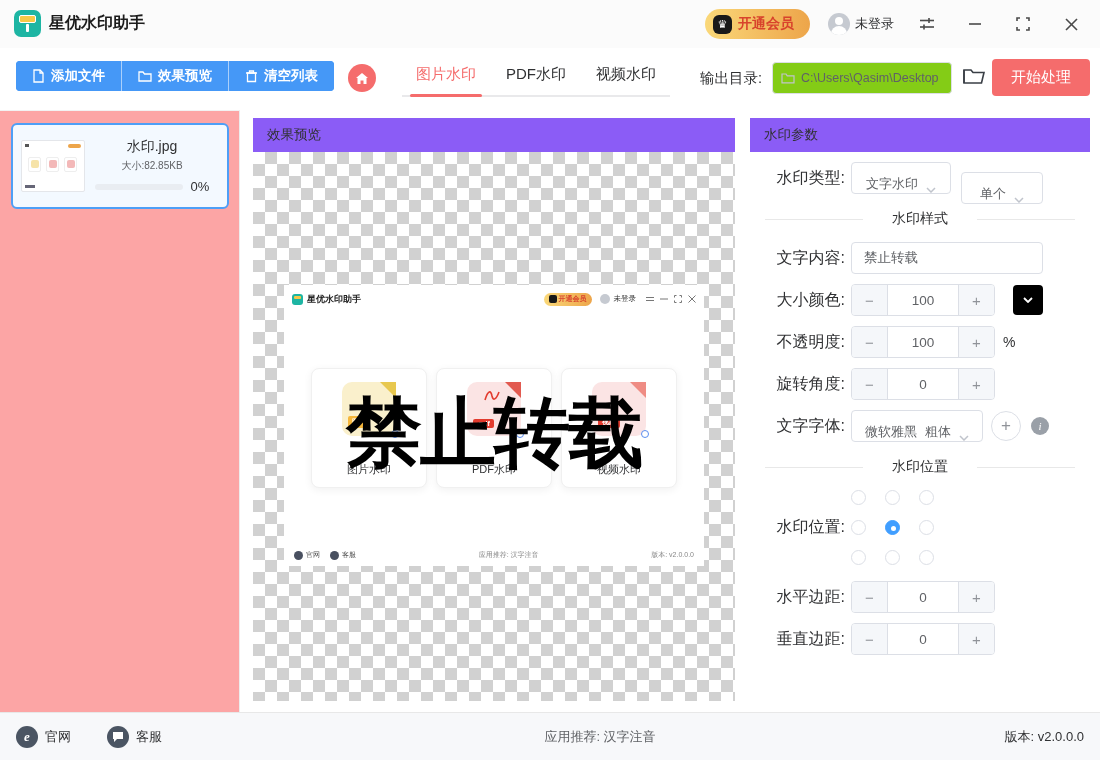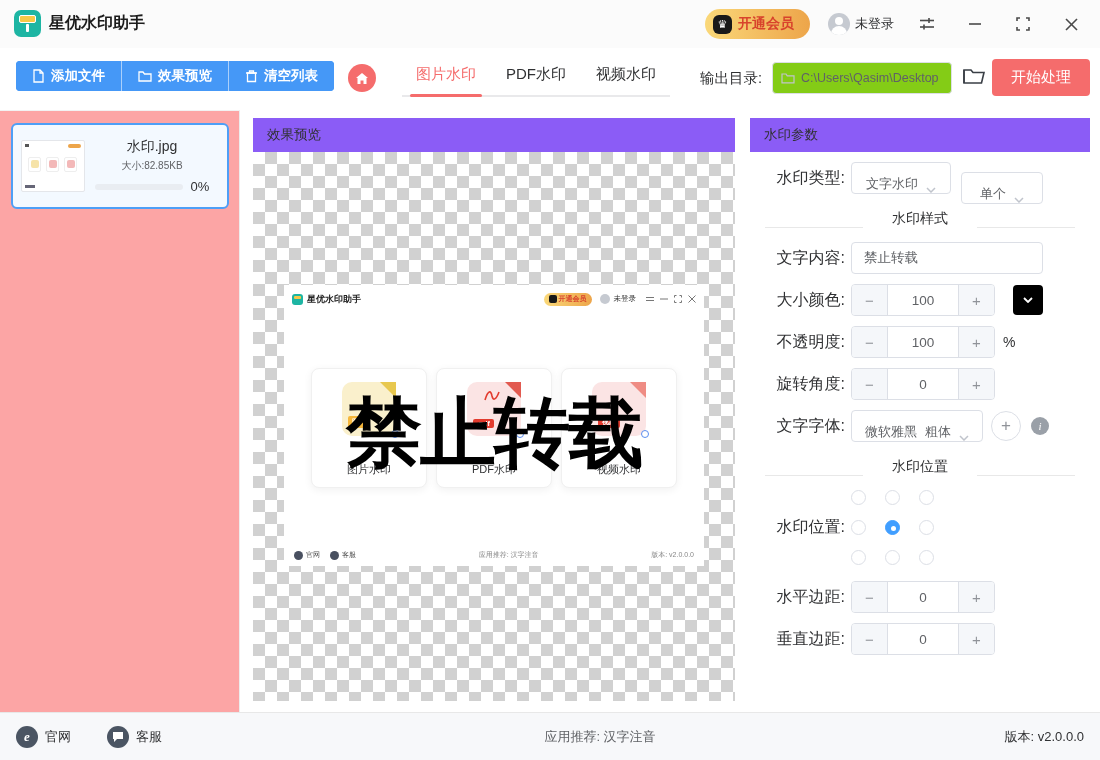--- a/index.html
+++ b/index.html
@@ -109,21 +109,21 @@
   .m-footer .mid { flex:1; text-align:center; color:#888; }
   .m-footer .ver { color:#888; }
 
   
   .rpanel { position:absolute; left:750px; top:118px; width:340px; height:594px; background:#fff; }
   .prow { display:flex; align-items:center; margin:10px 0 10px 15px; height:32px; }
   .plabel { width:80px; text-align:right; font-size:16px; color:#303133; margin-right:6px; flex:none; }
   .select { height:32px; border:1px solid #dcdfe6; border-radius:4px; background:#fff; display:flex; align-items:flex-end;
     justify-content:center; gap:8px; font-size:13px; color:#606266; cursor:pointer; font-family:Liberation Mono, monospace; }
   .sel-type { width:100px; margin-right:10px; } .sel-count { width:82px;margin-top:20px; } .sel-font { width:132px; }
-  .divider { display:flex; align-items:flex-end; margin:16px 15px 14px; gap:29px; }
+  .divider { display:flex; align-items:center; margin:16px 15px 14px; gap:29px; }
   .divider .line { flex:1; height:1px; background:#e8e8e8; }
   .divider .dtxt { font-size:14px; color:#303133; }
   .tinput { width:192px; height:32px; border:1px solid #dcdfe6; border-radius:4px; padding:0 12px; font-size:13.5px;
     color:#606266; display:flex; align-items:center; cursor:text; }
   .stepper { display:flex; height:32px; border:1px solid #dcdfe6; border-radius:4px; overflow:hidden; }
   .st-btn { width:36px; background:#f5f7fa; border:none; color:#909399; font-size:15px; cursor:pointer;
     display:flex; align-items:center; justify-content:center; font-family:inherit; }
   .st-btn.minus { border-right:1px solid #dcdfe6; } .st-btn.plus { border-left:1px solid #dcdfe6; }
   .st-val { width:70px; display:flex; align-items:center; justify-content:center; font-size:13.5px; color:#606266; background:#fff; }
   .swatch { width:30px; height:30px; background:#000; border:none; border-radius:4px; margin-left:18px; cursor:pointer;

